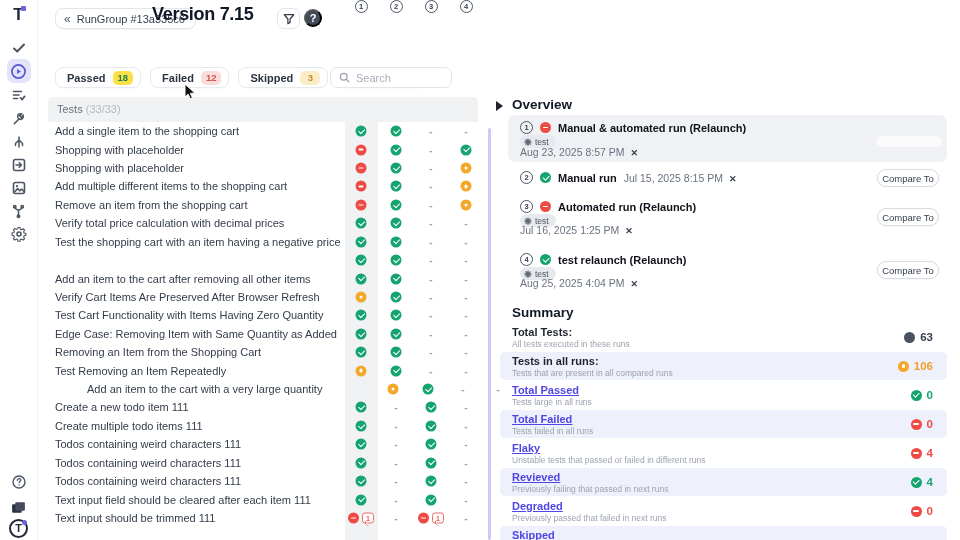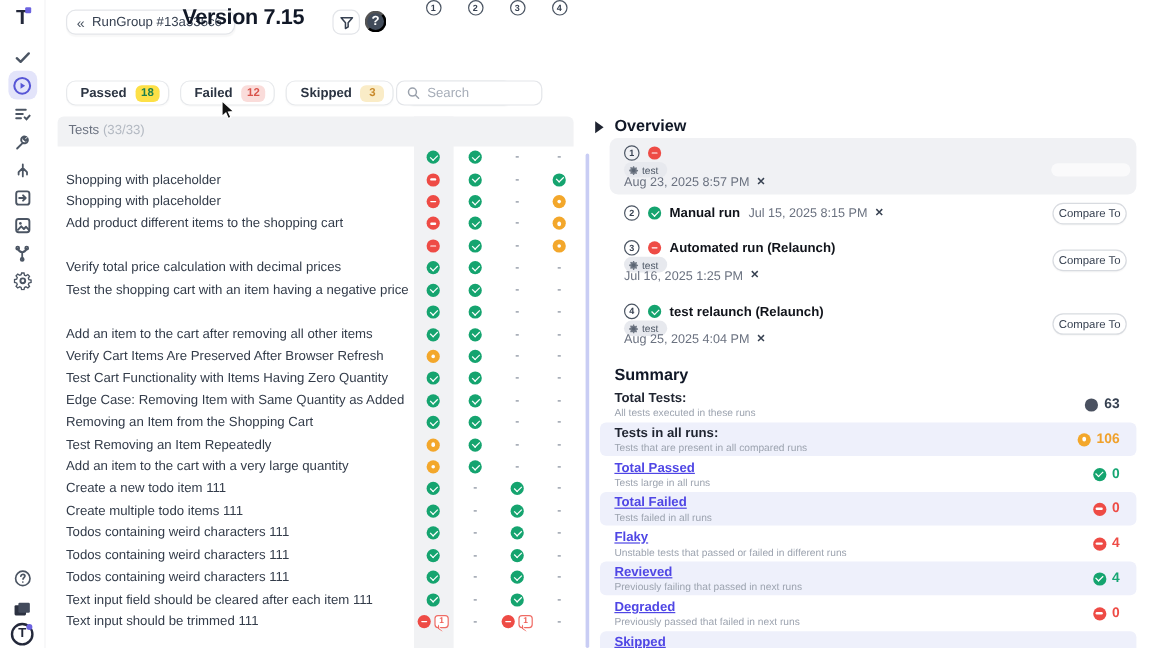--- a/index.html
+++ b/index.html
@@ -59,21 +59,21 @@
   .cbadge::after { content:""; position:absolute; left:1.5px; bottom:-3px; width:3px; height:3px; background:#fff; border-left:1.2px solid #ef6b64; border-bottom:1.2px solid #ef6b64; transform:skewY(35deg); clip-path:polygon(0 0,0 100%,100% 100%); }
 
   
   .scroll-line { position:absolute; left:488px; top:128px; width:2.5px; height:412px; background:#c9cdf4; border-radius:2px; }
   .ov-head { position:absolute; left:512px; top:97px; font-size:13.5px; font-weight:800; color:#111827; }
   .ov-caret { position:absolute; left:496px; top:101px; width:0; height:0; border-top:5px solid transparent; border-bottom:5px solid transparent; border-left:7px solid #1f2430; cursor:pointer; }
   .run { position:absolute; left:508px; width:439px; }
   .run.hl { background:#f0f1f4; border-radius:7px; }
   .run-line { position:absolute; left:12px; display:flex; align-items:center; gap:7px; }
   .run-title { font-size:11px; font-weight:700; color:#10131a; white-space:nowrap; }
-  .run-date { font-size:10.5px; color:#6b7280; white-space:nowrap; display:flex; align-items:flex-start; gap:6px; }
+  .run-date { font-size:10.5px; color:#6b7280; white-space:nowrap; display:flex; align-items:flex-end; gap:6px; }
   .xmark { font-size:9px; color:#374151; cursor:pointer; font-weight:bold; }
   .tagchip { display:inline-flex; align-items:center; gap:3px; background:#e7e9ee; border-radius:8px; height:13px; padding:0 7px 0 4px; font-size:8.5px; color:#4b5563; }
   .cmp-btn { position:absolute; left:369px; width:62px; height:18px; background:#fff; border:1px solid #d8dbe0; border-radius:12px; font-size:9.5px; color:#374151; display:flex; align-items:center; justify-content:center; cursor:pointer; box-shadow:0 1px 1px rgba(0,0,0,.03); }
   .ghost-pill { position:absolute; left:368px; top:21px; width:66px; height:11px; background:rgba(255,255,255,.65); border-radius:6px; filter:blur(.4px); }
 
   .sum-head { position:absolute; left:512px; top:305px; font-size:13.5px; font-weight:800; color:#111827; }
   #sumrows { position:absolute; left:500px; top:323px; width:447px; }
   .srow { position:absolute; left:0; width:447px; height:28px; border-radius:5px; }
   .srow.hl { background:#eef0fb; }
   .s-label { position:absolute; left:12px; top:3px; font-size:11px; font-weight:700; color:#1f2430; }
@@ -212,20 +212,21 @@
     <div class="t-label"><span>Tests</span> <span class="muted">(33/33)</span></div>
   </div>
   <div id="cols">
       <span class="circ" style="position: absolute; left: 354.5px; top: 0px;">1</span>
       <span class="circ" style="position: absolute; left: 389.5px; top: 0px;">2</span>
       <span class="circ" style="position: absolute; left: 424.5px; top: 0px;">3</span>
       <span class="circ" style="position: absolute; left: 459.5px; top: 0px;">4</span>
     </div>
   <div id="rows">
       <div class="trow" style="top: 0px;">
+        <span class="tname">Add a single item to the shopping cart</span>
         <span class="cell" style="left: 313px;">
           <span style="display: inline-flex; align-items: center; gap: 3px;">
             <span class="st pass"></span>
           </span>
         </span>
         <span class="cell" style="left: 348px;">
           <span style="display: inline-flex; align-items: center; gap: 3px;">
             <span class="st pass"></span>
           </span>
         </span>
@@ -280,21 +281,21 @@
             <span class="none">-</span>
           </span>
         </span>
         <span class="cell" style="left: 418px;">
           <span style="display: inline-flex; align-items: center; gap: 3px;">
             <span class="st skip"></span>
           </span>
         </span>
       </div>
       <div class="trow" style="top: 55.26px;">
-        <span class="tname">Add product different items to the shopping cart</span>
+        <span class="tname">Add multiple different items to the shopping cart</span>
         <span class="cell" style="left: 313px;">
           <span style="display: inline-flex; align-items: center; gap: 3px;">
             <span class="st fail"></span>
           </span>
         </span>
         <span class="cell" style="left: 348px;">
           <span style="display: inline-flex; align-items: center; gap: 3px;">
             <span class="st pass"></span>
           </span>
         </span>
@@ -303,20 +304,21 @@
             <span class="none">-</span>
           </span>
         </span>
         <span class="cell" style="left: 418px;">
           <span style="display: inline-flex; align-items: center; gap: 3px;">
             <span class="st skip"></span>
           </span>
         </span>
       </div>
       <div class="trow" style="top: 73.68px;">
+        <span class="tname">Remove an item from the shopping cart</span>
         <span class="cell" style="left: 313px;">
           <span style="display: inline-flex; align-items: center; gap: 3px;">
             <span class="st fail"></span>
           </span>
         </span>
         <span class="cell" style="left: 348px;">
           <span style="display: inline-flex; align-items: center; gap: 3px;">
             <span class="st pass"></span>
           </span>
         </span>
@@ -530,21 +532,21 @@
           <span style="display: inline-flex; align-items: center; gap: 3px;">
             <span class="none">-</span>
           </span>
         </span>
         <span class="cell" style="left: 418px;">
           <span style="display: inline-flex; align-items: center; gap: 3px;">
             <span class="none">-</span>
           </span>
         </span>
       </div>
-      <div class="trow" style="top: 257.88px;">
+      <div class="trow" style="top: 257.88px; margin-left: 32px;">
         <span class="tname">Add an item to the cart with a very large quantity</span>
         <span class="cell" style="left: 313px;">
           <span style="display: inline-flex; align-items: center; gap: 3px;">
             <span class="st skip"></span>
           </span>
         </span>
         <span class="cell" style="left: 348px;">
           <span style="display: inline-flex; align-items: center; gap: 3px;">
             <span class="st pass"></span>
           </span>
@@ -725,20 +727,21 @@
       </div>
     </div>
 
   <div class="ov-caret"></div>
   <div class="ov-head">Overview</div>
   <div id="runs">
       <div class="run hl" style="top: 115px; height: 47px;">
         <div class="run-line" style="top: 6px;">
           <span class="circ">1</span>
           <span class="st fail"></span>
+          <span class="run-title">Manual &amp; automated run (Relaunch)</span>
         </div>
         <span class="tagchip" style="position: absolute; left: 12px; top: 20px;">
           <svg width="8" height="8" viewBox="0 0 16 16" fill="#5b6472">
             <circle cx="8" cy="8" r="3"></circle>
             <path d="M7 1h2l.3 2 1.4.6 1.7-1 1.4 1.4-1 1.7.6 1.4 2 .3v2l-2 .3-.6 1.4 1 1.7-1.4 1.4-1.7-1-1.4.6-.3 2H7l-.3-2-1.4-.6-1.7 1-1.4-1.4 1-1.7-.6-1.4-2-.3V7l2-.3.6-1.4-1-1.7 1.4-1.4 1.7 1L6.7 3z" opacity=".85"></path>
           </svg>
           <span>test</span>
         </span>
         <div class="run-date" style="position: absolute; left: 12px; top: 31px;">Aug 23, 2025 8:57 PM<span class="xmark">✕</span></div>
         <div class="ghost-pill"></div>

